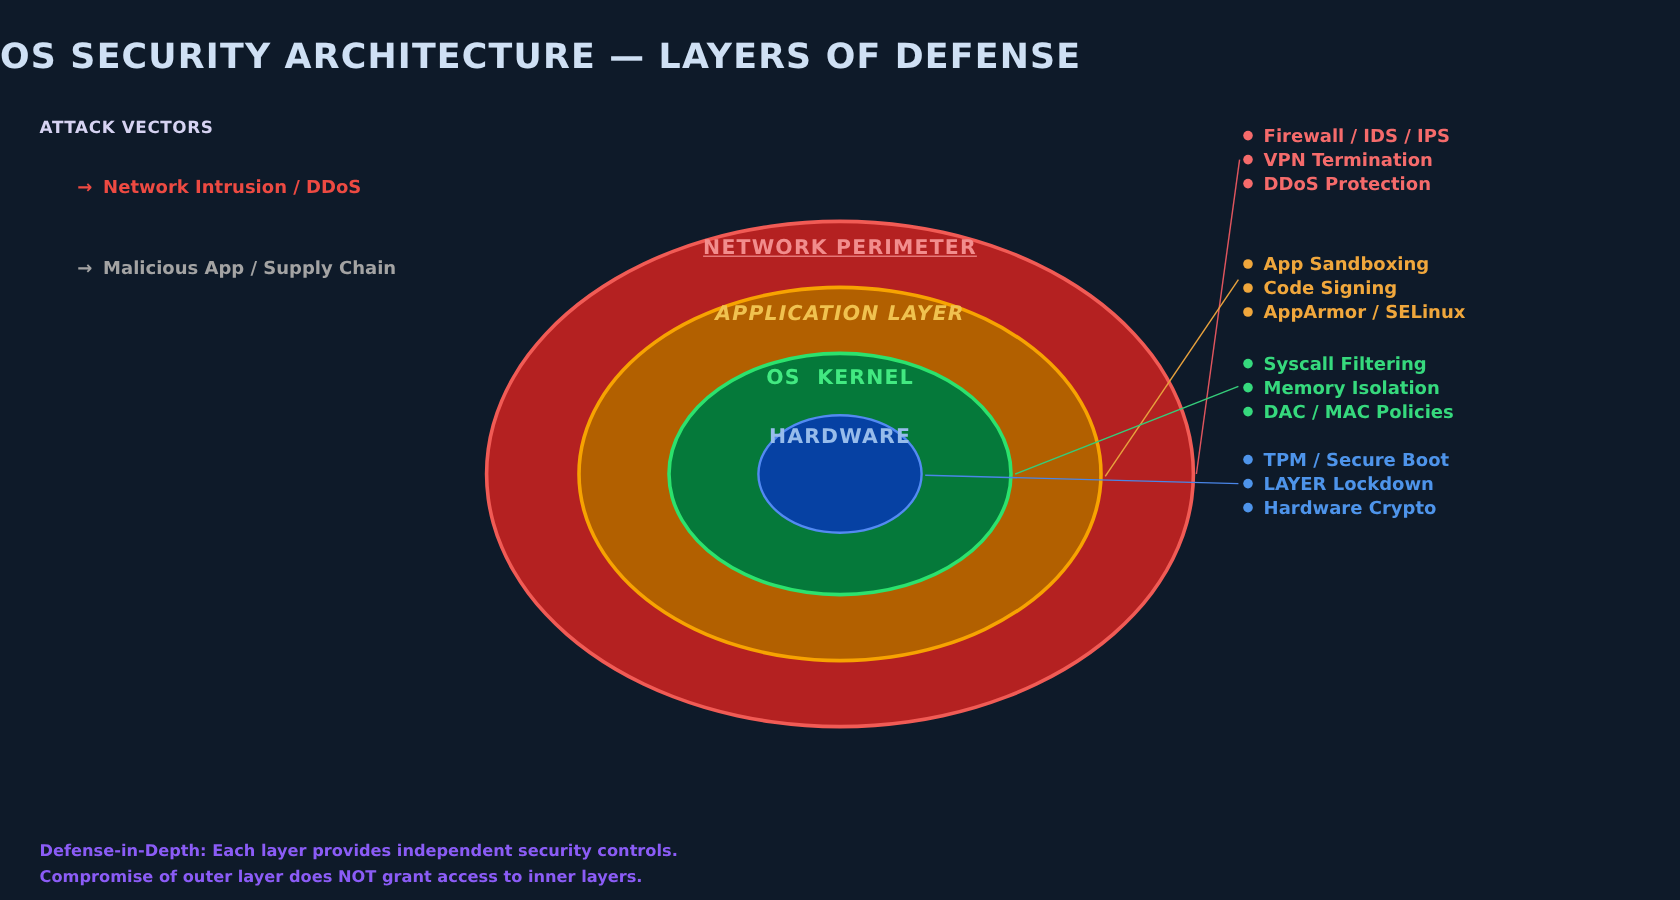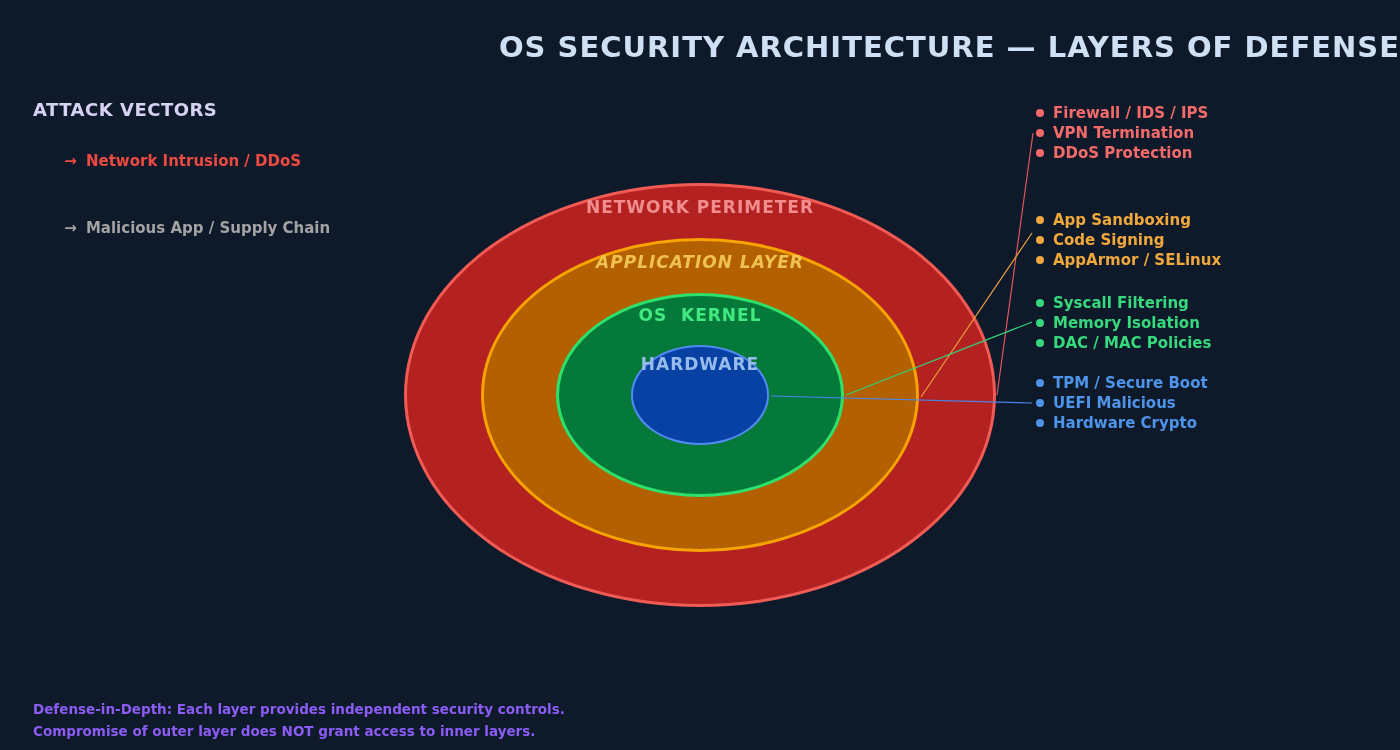--- a/index.html
+++ b/index.html
@@ -10,28 +10,28 @@
     height: 750px;
     background: #0e1a29;
     overflow: hidden;
     font-family: "DejaVu Sans", sans-serif;
     font-weight: bold;
   }
   .title {
     position: absolute;
     top: 30px; left: 0;
     width: 100%;
-    text-align: right;
+    text-align: left;
     font-size: 29px;
     letter-spacing: 1px;
     color: #cfe0f4;
   }
   
   .attack-panel { position: absolute; left: 33px; top: 99px; }
-  .av-heading { font-size: 18px; letter-spacing: 0.5px; color: #d6d3f2; margin-bottom: 14px; }
+  .av-heading { font-size: 14px; letter-spacing: 0.5px; color: #d6d3f2; margin-bottom: 14px; }
   .av-item { font-size: 15px; margin-bottom: 13px; white-space: pre; }
   .av-item .arrow { margin-right: 9px; }
   
   .ring { position: absolute; border-radius: 50%; border: 3px solid; }
   .ring-red    { left: 404px; top: 183px; width: 592px; height: 424px; }
   .ring-orange { left: 481px; top: 238px; width: 438px; height: 314px; }
   .ring-green  { left: 556px; top: 293px; width: 288px; height: 204px; }
   .ring-blue   { left: 631px; top: 345px; width: 138px; height: 100px; border-width: 2px; }
   .ring-label {
     position: absolute;
@@ -79,21 +79,21 @@
     <div class="av-item" style="color: #a3a3a3;">
       <span class="arrow">→</span><span>Malicious App / Supply Chain</span>
     </div>
   </div>
 
   <div class="ring ring-red" style="z-index: 1; background-color: rgb(180, 33, 33); border-color: rgb(241, 91, 85);"></div>
   <div class="ring ring-orange" style="z-index: 2; background-color: rgb(178, 96, 0); border-color: rgb(247, 163, 1);"></div>
   <div class="ring ring-green" style="z-index: 3; background-color: rgb(5, 121, 58); border-color: rgb(44, 226, 109);"></div>
   <div class="ring ring-blue" style="z-index: 4; background-color: rgb(6, 65, 163); border-color: rgb(83, 138, 242);"></div>
 
-  <div class="ring-label lbl-network" style="color: rgb(242, 141, 141);">NETWORK PERIMETER</div>
+  <div class="ring-label lbl-network" style="color: rgb(242, 141, 141); text-decoration: underline;">NETWORK PERIMETER</div>
   <div class="ring-label lbl-app" style="color: rgb(240, 194, 79);">APPLICATION LAYER</div>
   <div class="ring-label lbl-kernel" style="color: rgb(66, 233, 129);">OS  KERNEL</div>
   <div class="ring-label lbl-hw" style="color: rgb(151, 188, 235);">HARDWARE</div>
 
   <svg class="connectors" width="1400" height="750">
     <line x1="997" y1="395" x2="1033" y2="133" stroke-width="1.2" stroke="#e0555e"></line>
     <line x1="921" y1="397" x2="1032" y2="233" stroke-width="1.2" stroke="#e8a23d"></line>
     <line x1="846" y1="395" x2="1032" y2="322" stroke-width="1.2" stroke="#35cd7a"></line>
     <line x1="771" y1="396" x2="1032" y2="403" stroke-width="1.2" stroke="#4a86e8"></line>
   </svg>
@@ -108,21 +108,21 @@
     <div class="dg-item"><span class="bullet"></span><span>Code Signing</span></div>
     <div class="dg-item"><span class="bullet"></span><span>AppArmor / SELinux</span></div>
   </div>
   <div class="defense-group dg-3" style="color: rgb(54, 217, 125);">
     <div class="dg-item"><span class="bullet"></span><span>Syscall Filtering</span></div>
     <div class="dg-item"><span class="bullet"></span><span>Memory Isolation</span></div>
     <div class="dg-item"><span class="bullet"></span><span>DAC / MAC Policies</span></div>
   </div>
   <div class="defense-group dg-4" style="color: rgb(78, 148, 234);">
     <div class="dg-item"><span class="bullet"></span><span>TPM / Secure Boot</span></div>
-    <div class="dg-item"><span class="bullet"></span><span>UEFI Malicious</span></div>
+    <div class="dg-item"><span class="bullet"></span><span>LAYER Lockdown</span></div>
     <div class="dg-item"><span class="bullet"></span><span>Hardware Crypto</span></div>
   </div>
 
   <div class="footer">
     <div>Defense-in-Depth: Each layer provides independent security controls.</div>
     <div>Compromise of outer layer does NOT grant access to inner layers.</div>
   </div>
 
 </div>
 

